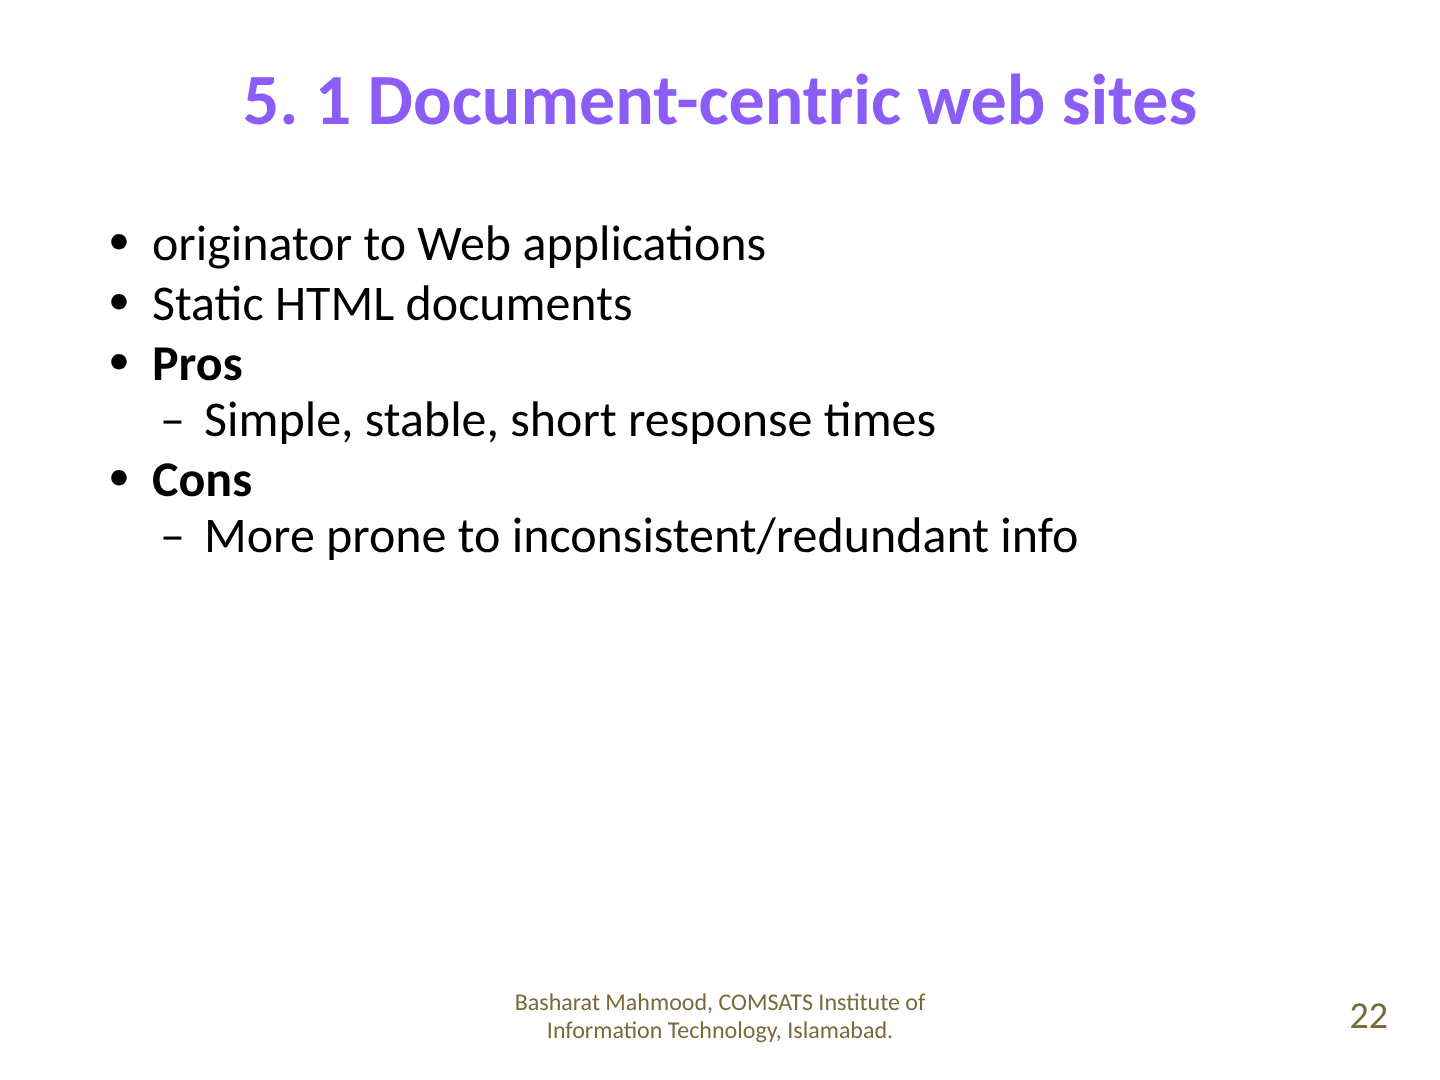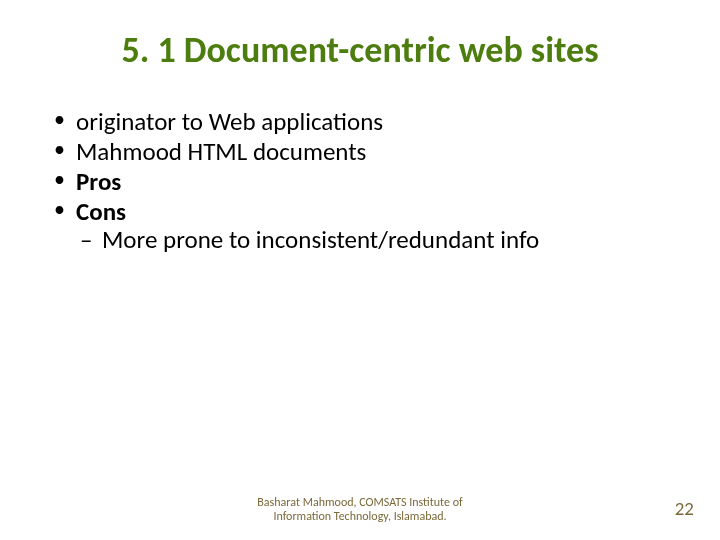--- a/index.html
+++ b/index.html
@@ -19,21 +19,21 @@
     box-sizing: border-box;
   }
   .title {
     position: absolute;
     top: 28px;
     left: 0;
     width: 720px;
     text-align: center;
     font-size: 36px;
     font-weight: 700;
-    color: #4d7c0f;
+    color: #8b5cf6;
   }
   .body {
     position: absolute;
     top: 108px;
     left: 48px;
     right: 58px;
     font-size: 25px;
     line-height: 1.12;
     color: #000000;
   }
@@ -91,23 +91,26 @@
 </head>
 <body>
 
 <div class="slide">
 
   <div class="title">5. 1 Document-centric web sites</div>
 
   <div class="body">
     <ul class="lvl1">
       <li><span>originator to Web applications</span></li>
-      <li><span>Mahmood HTML documents</span></li>
+      <li><span>Static HTML documents</span></li>
       <li>
         <span class="bold">Pros</span>
+        <ul class="lvl2">
+          <li><span>Simple, stable, short response times</span></li>
+        </ul>
       </li>
       <li>
         <span class="bold">Cons</span>
         <ul class="lvl2">
           <li><span>More prone to inconsistent/redundant info</span></li>
         </ul>
       </li>
     </ul>
   </div>
 

